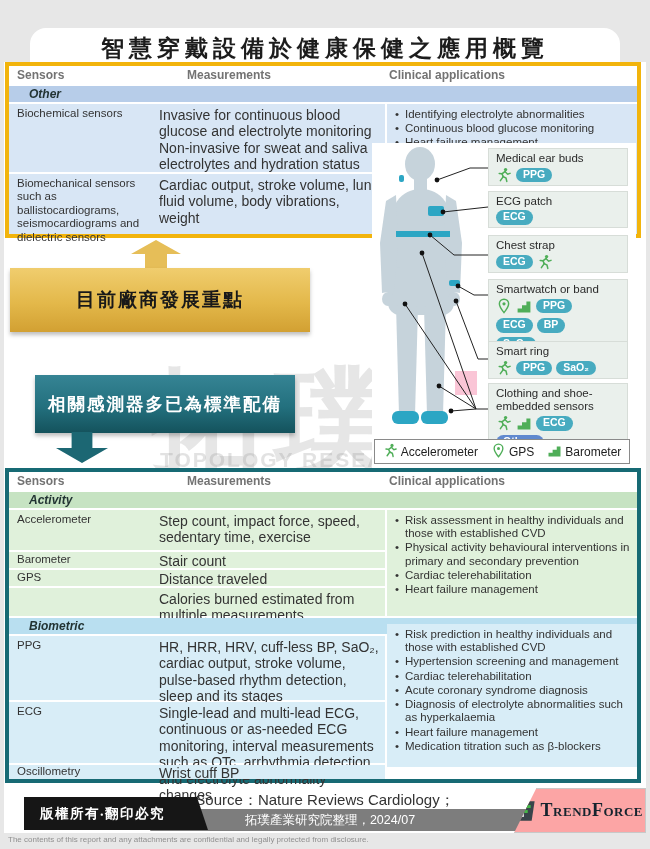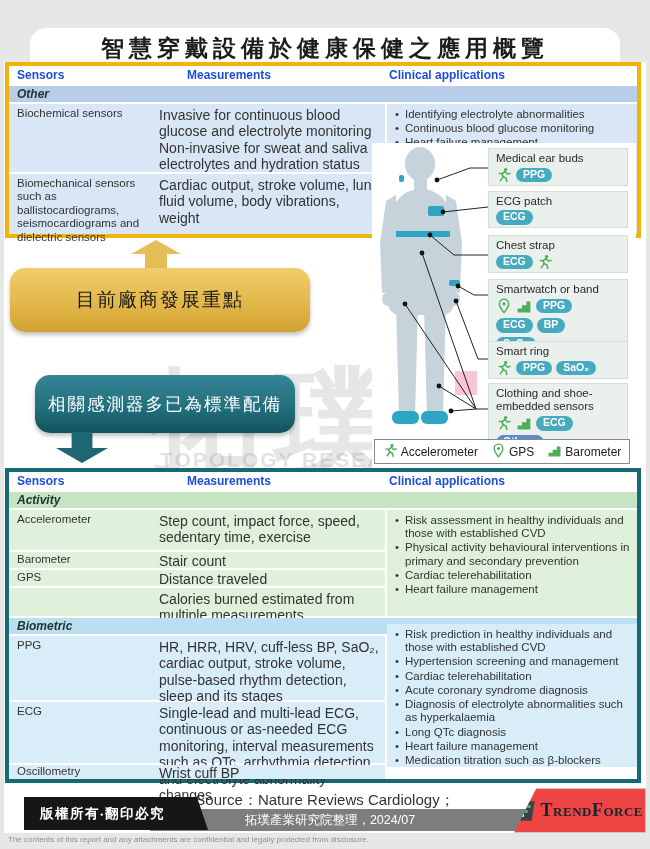--- a/index.html
+++ b/index.html
@@ -13,35 +13,35 @@
   .page-title{left:0;top:33px;width:650px;text-align:center;font-family:"DejaVu Serif",serif;font-weight:bold;font-size:23px;letter-spacing:5px;color:#1c1c1c;z-index:3;}
 
   
   .wm-cjk{left:150px;top:345px;width:400px;font-size:115px;font-weight:bold;color:rgba(130,130,130,0.20);z-index:2;letter-spacing:10px;}
   .wm-latin{left:160px;top:448px;width:420px;font-size:21px;font-weight:bold;color:rgba(150,150,150,0.28);z-index:2;letter-spacing:2px;}
 
   
   .tbl{box-sizing:border-box;background:#fff;z-index:3;}
   .tbl-top{left:5px;top:62px;width:636px;height:176px;border:4px solid #f2b40c;}
   .tbl-bot{left:5px;top:468px;width:636px;height:315px;border:4px solid #176a74;}
-  .th{position:absolute;font-size:12px;font-weight:bold;color:#1d4ed8;top:2px;text-align:right;}
+  .th{position:absolute;font-size:12px;font-weight:bold;color:#737373;top:2px;text-align:right;}
   .th.c1{left:8px;} .th.c2{left:150px;margin-left:28px;} .th.c3{left:380px;}
-  .secbar{position:absolute;left:0;width:628px;height:16px;font-size:12px;font-weight:bold;font-style:italic;color:#233;padding-left:8px;box-sizing:border-box;line-height:16px;}
+  .secbar{position:absolute;left:0;width:628px;height:16px;font-size:12px;font-weight:bold;font-style:italic;color:#233;padding-left:20px;box-sizing:border-box;line-height:16px;}
   .rowblk{position:absolute;left:0;width:376px;}
   .cell-s{position:absolute;left:8px;top:3px;width:138px;font-size:11.5px;line-height:1.17;color:#333;}
   .cell-m{position:absolute;left:150px;top:3px;width:222px;font-size:14px;line-height:1.17;color:#333;white-space:pre-line;}
   .clin{position:absolute;left:378px;width:250px;box-sizing:border-box;padding:4px 2px 0 8px;}
   .bullet{position:relative;padding-left:10px;font-size:11.5px;line-height:1.15;color:#333;margin-bottom:1px;}
   .bullet::before{content:"•";position:absolute;left:0;top:0;}
   .bg-blue{background:#d8e6f5;} .bar-blue{background:#b7cde9;}
   .bg-green{background:#e0f1db;} .bar-green{background:#c6e3c2;}
   .bg-cyan{background:#d8edf7;} .bar-cyan{background:#b9dff0;}
 
   
-  .callout{z-index:6;display:flex;align-items:center;justify-content:center;font-weight:normal;letter-spacing:2px;border-radius:15px;}
+  .callout{z-index:6;display:flex;align-items:center;justify-content:center;font-weight:bold;letter-spacing:2px;}
   .co-yellow{left:10px;top:268px;width:300px;height:64px;font-size:19px;color:#191919;
     background:linear-gradient(180deg,#f0cd6e 0%,#e3b84a 55%,#d2a032 100%);box-shadow:0 3px 4px rgba(0,0,0,0.25);}
   .co-teal{left:35px;top:375px;width:260px;height:58px;font-size:17.5px;color:#fff;
     background:linear-gradient(180deg,#368494 0%,#23707e 55%,#14525c 100%);box-shadow:0 3px 4px rgba(0,0,0,0.25);}
   .arrow-up{left:131px;top:240px;width:50px;height:29px;background:#e6be58;z-index:5;
     clip-path:polygon(50% 0,100% 48%,72% 48%,72% 100%,28% 100%,28% 48%,0 48%);}
   .arrow-down{left:56px;top:432px;width:52px;height:31px;background:#1c6773;z-index:6;
     clip-path:polygon(30% 0,70% 0,70% 52%,100% 52%,50% 100%,0 52%,30% 52%);}
 
   
@@ -54,21 +54,21 @@
   .chips svg{display:block;}
   .legend{left:2px;top:296px;width:256px;height:25px;background:#fff;border:1.5px solid #8a8a8a;display:flex;align-items:center;justify-content:center;gap:13px;box-sizing:border-box;}
   .legend-item{display:flex;align-items:center;gap:3px;font-size:12px;color:#222;}
 
   
   .ft-gray{left:150px;top:809px;width:420px;height:22px;background:#7d7d7d;z-index:7;clip-path:polygon(2.5% 0,100% 0,97.5% 100%,0 100%);}
   .ft-black{left:24px;top:797px;width:184px;height:33px;background:#161616;z-index:8;clip-path:polygon(0 0,94% 0,100% 100%,0 100%);
     color:#fff;font-weight:bold;font-size:13.5px;letter-spacing:1.5px;line-height:33px;padding-left:16px;box-sizing:border-box;}
   .ft-src1{left:175px;top:791px;width:300px;text-align:center;font-size:15px;color:#333;z-index:7;}
   .ft-src2{left:190px;top:812px;width:280px;text-align:center;font-size:12.5px;color:#fff;z-index:9;}
-  .ft-logo{left:514px;top:788px;width:132px;height:45px;background:#ef4444;z-index:9;clip-path:polygon(17% 0,100% 0,100% 100%,0 100%);
+  .ft-logo{left:514px;top:788px;width:132px;height:45px;background:#fca5a5;z-index:9;clip-path:polygon(17% 0,100% 0,100% 100%,0 100%);
     box-shadow:0 0 0 1px #c8c8c8 inset;display:flex;align-items:center;justify-content:flex-end;gap:5px;padding-right:3px;box-sizing:border-box;}
   .ft-brand{font-family:"Liberation Serif",serif;font-variant:small-caps;font-weight:bold;font-size:18px;color:#15242e;letter-spacing:0.5px;}
   .ft-conf{left:8px;top:835px;font-size:8px;color:#909090;z-index:7;}
 </style>
 </head>
 <body>
 
 <div class="page">
 
   <div class="abs title-card"></div>
@@ -316,21 +316,20 @@
     <div class="rowblk bg-cyan" style="top:293px;height:14px;">
       <div class="cell-s" style="top:0;">Oscillometry</div>
       <div class="cell-m" style="top:0;">Wrist cuff BP</div>
     </div>
     <div class="clin bg-cyan" style="top:152px;height:143px;">
         <div class="bullet">Risk prediction in healthy individuals and those with established CVD</div>
         <div class="bullet">Hypertension screening and management</div>
         <div class="bullet">Cardiac telerehabilitation</div>
         <div class="bullet">Acute coronary syndrome diagnosis</div>
         <div class="bullet">Diagnosis of electrolyte abnormalities such as hyperkalaemia</div>
-        <div class="bullet">Long QTc diagnosis</div>
         <div class="bullet">Heart failure management</div>
         <div class="bullet">Medication titration such as β-blockers</div>
       </div>
   </div>
 
   <div class="abs ft-gray"></div>
   <div class="abs ft-black">版權所有‧翻印必究</div>
   <div class="abs ft-src1">Source：Nature Reviews Cardiology；</div>
   <div class="abs ft-src2">拓璞產業研究院整理，2024/07</div>
   <div class="abs ft-logo">

